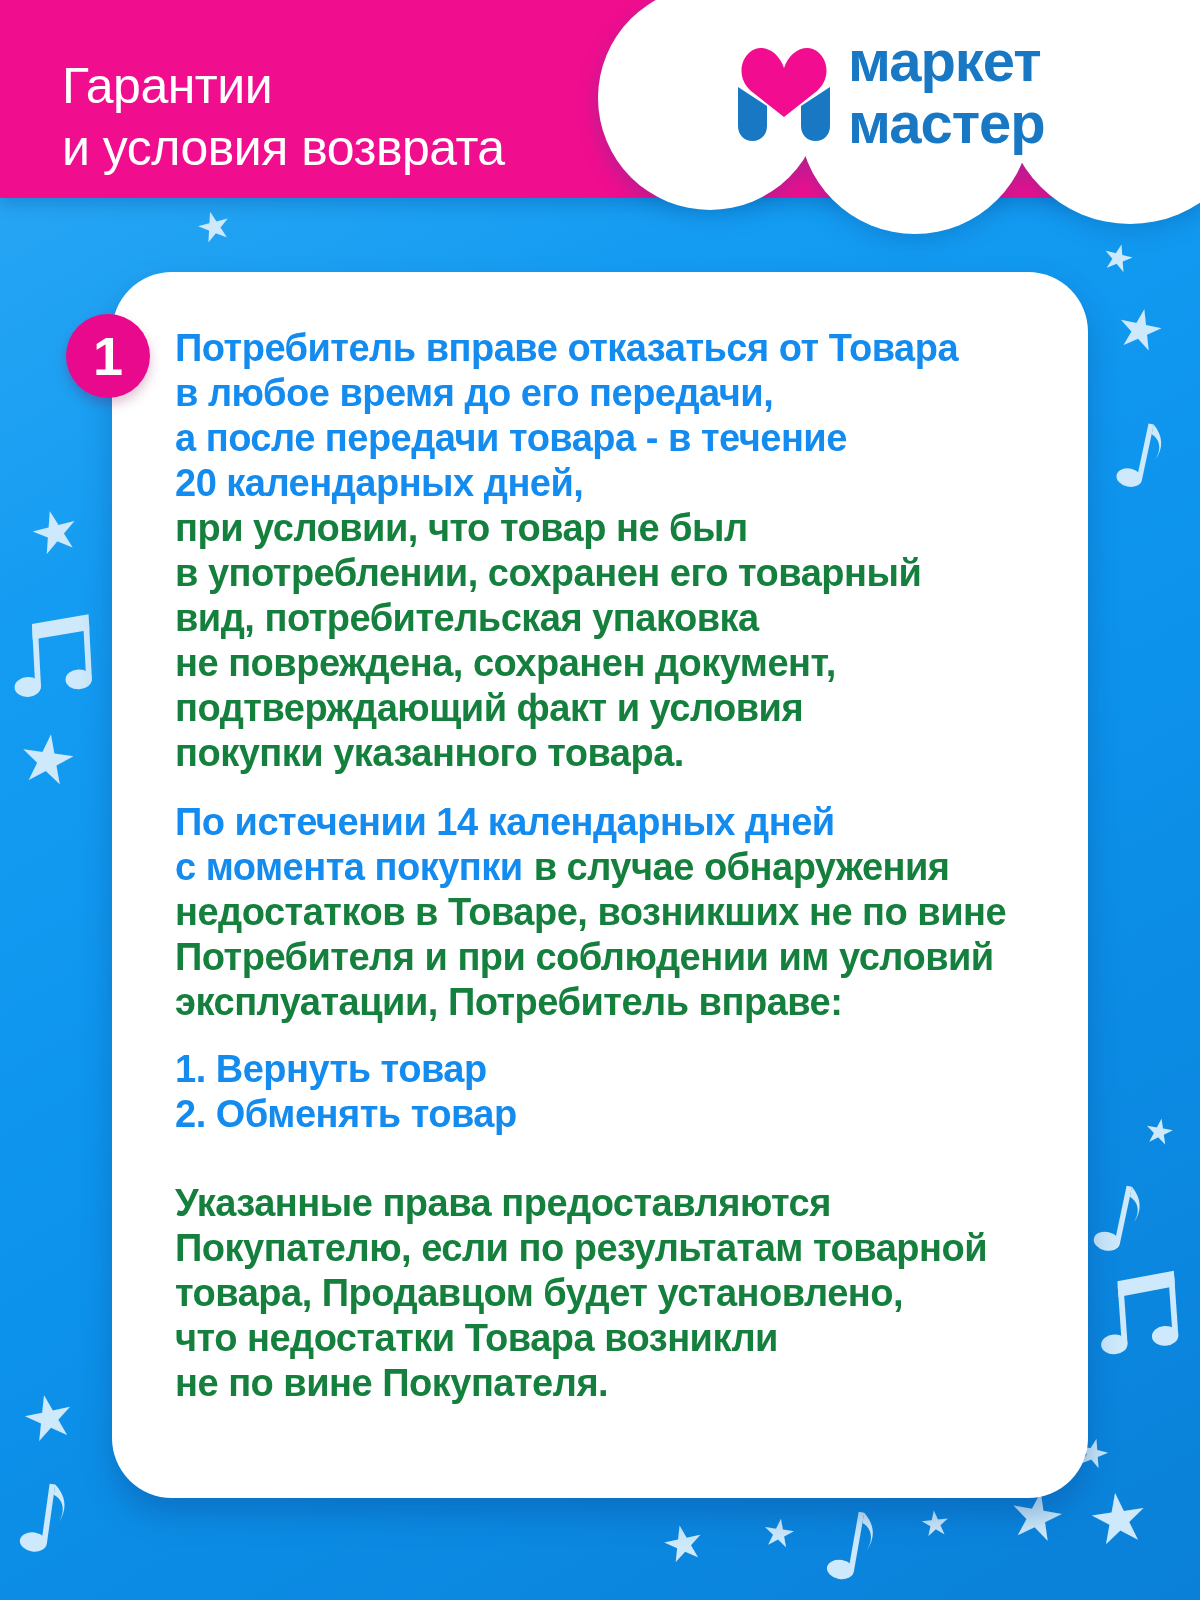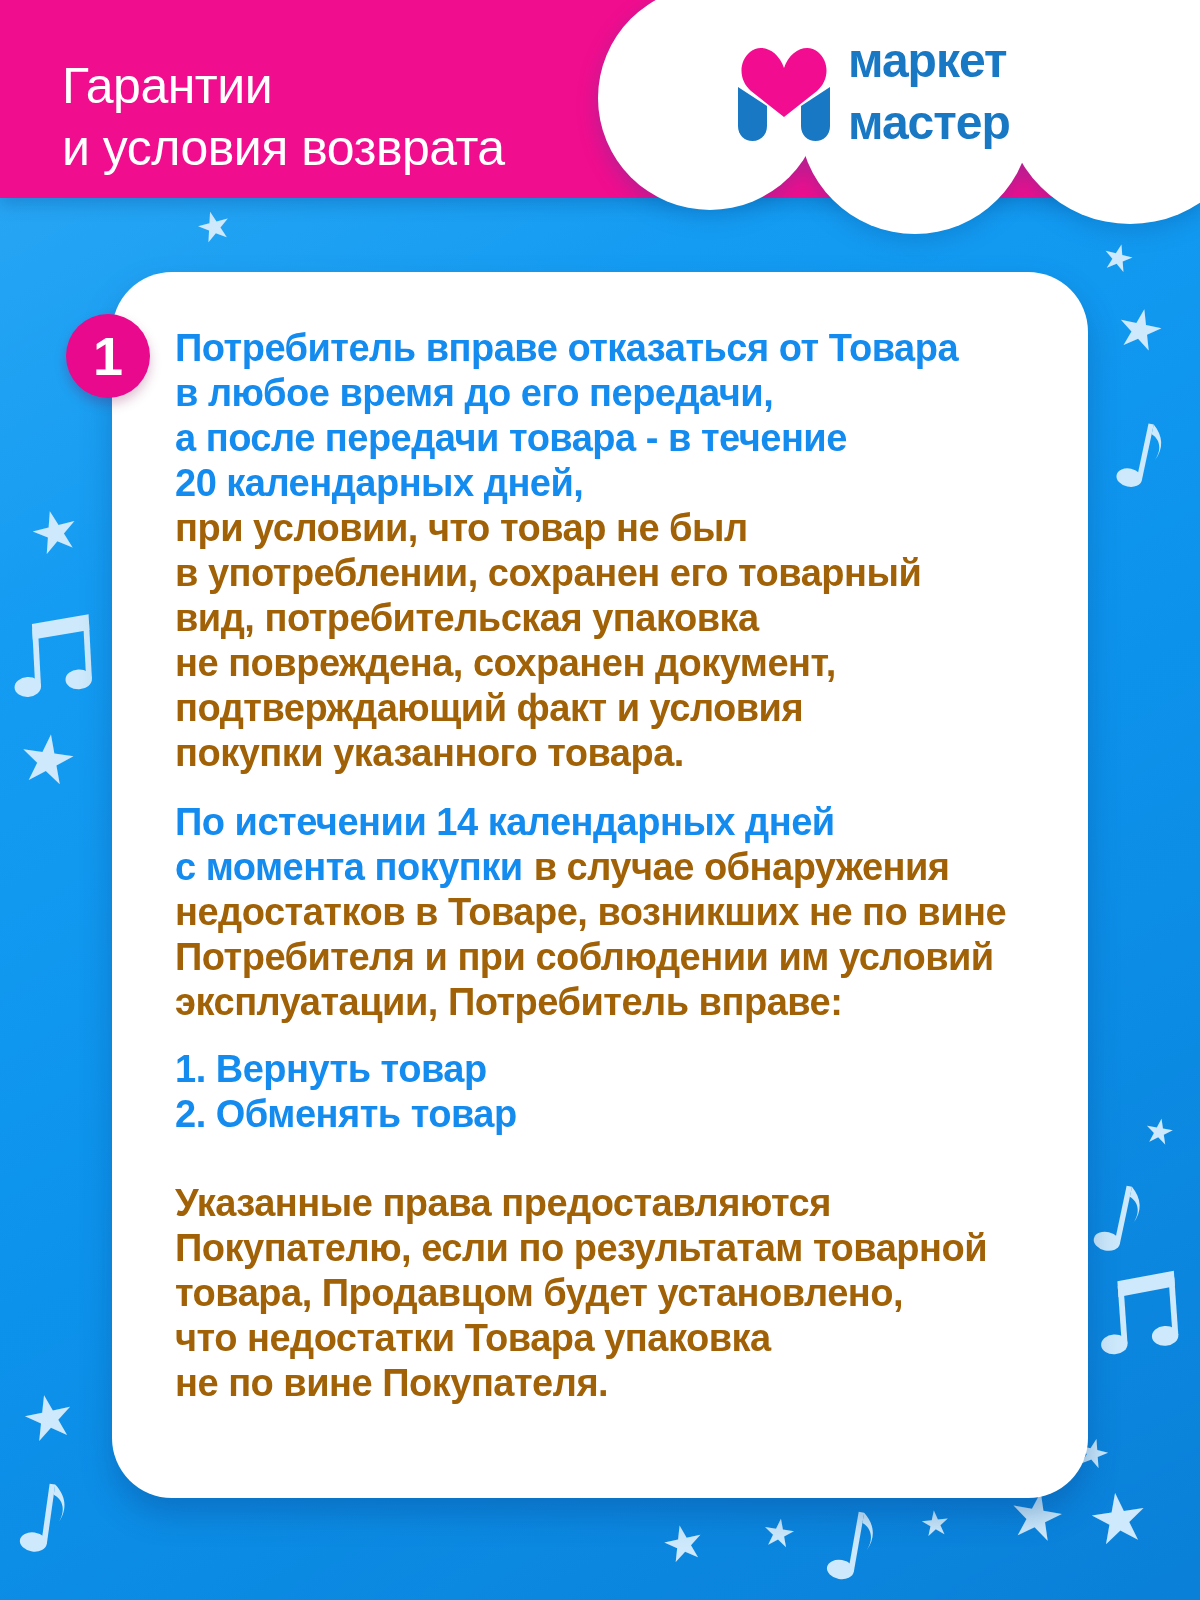--- a/index.html
+++ b/index.html
@@ -21,41 +21,41 @@
     color:#ffffff;font-weight:normal;font-size:50px;line-height:62px;
     letter-spacing:-.5px;
     margin-top:21px;
   }
   
   .cloud{position:absolute;left:580px;top:0;width:620px;height:244px;
     filter:drop-shadow(0 8px 10px rgba(8,80,150,.25));}
   .logo-icon{position:absolute;left:736px;top:40px;width:96px;height:102px;}
   .brand{
     position:absolute;left:848px;top:30px;
-    color:#1878c4;font-weight:bold;font-size:48px;line-height:62px;letter-spacing:-1px;
+    color:#1878c4;font-weight:bold;font-size:58px;line-height:62px;letter-spacing:-1px;
   }
   
   .card{
     position:absolute;left:112px;top:272px;width:976px;height:1226px;
     background:#ffffff;border-radius:60px;
     box-shadow:0 16px 30px rgba(8,70,140,.35);
     box-sizing:border-box;
     padding:54px 50px 0 63px;
   }
   .badge{
     position:absolute;left:66px;top:314px;width:84px;height:84px;
     background:#e9098c;border-radius:50%;
     display:flex;align-items:center;justify-content:center;
     color:#fff;font-size:54px;font-weight:bold;
     box-shadow:0 6px 12px rgba(120,5,70,.25);
     z-index:5;
   }
   .line{font-size:38px;line-height:45px;letter-spacing:-.5px;font-weight:bold;white-space:nowrap;}
   .blue{color:#148bee;}
-  .dark{color:#a16207;}
+  .dark{color:#15803d;}
   .para1{margin:0 0 24px 0;}
   .para2{margin:16px 0 22px 0;}
   .rights-list{margin:0 0 44px 0;}
   .para3{margin:0;}
   .inline-gap{margin-right:11px;}
   
   .deco{position:absolute;color:#cde9fb;line-height:1;user-select:none;}
   .deco svg{display:block;}
   .note-fill{fill:#cde9fb;}
 </style>
@@ -194,19 +194,19 @@
 
     <div class="rights-list">
       <div class="line blue">1. Вернуть товар</div>
       <div class="line blue">2. Обменять товар</div>
     </div>
 
     <div class="para3">
       <div class="line dark">Указанные права предоставляются</div>
       <div class="line dark">Покупателю, если по результатам товарной</div>
       <div class="line dark">товара, Продавцом будет установлено,</div>
-      <div class="line dark">что недостатки Товара упаковка</div>
+      <div class="line dark">что недостатки Товара возникли</div>
       <div class="line dark">не по вине Покупателя.</div>
     </div>
 
   </div>
 
 </div>
 
 </body></html>

